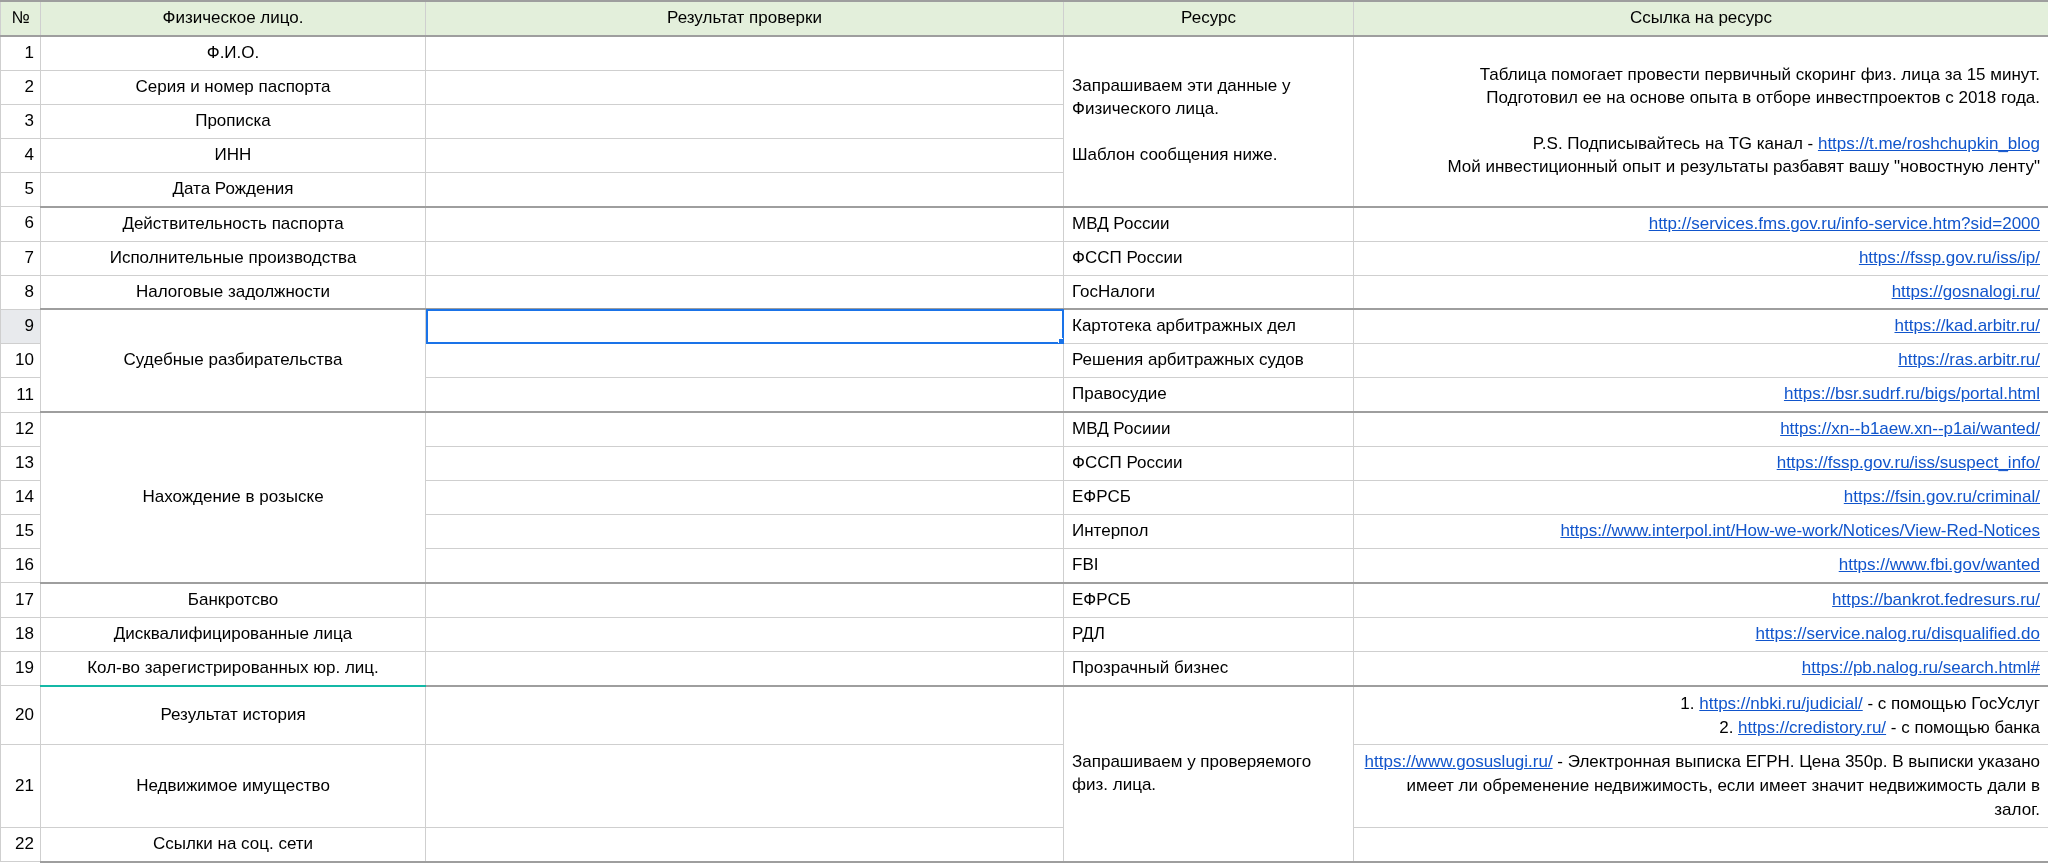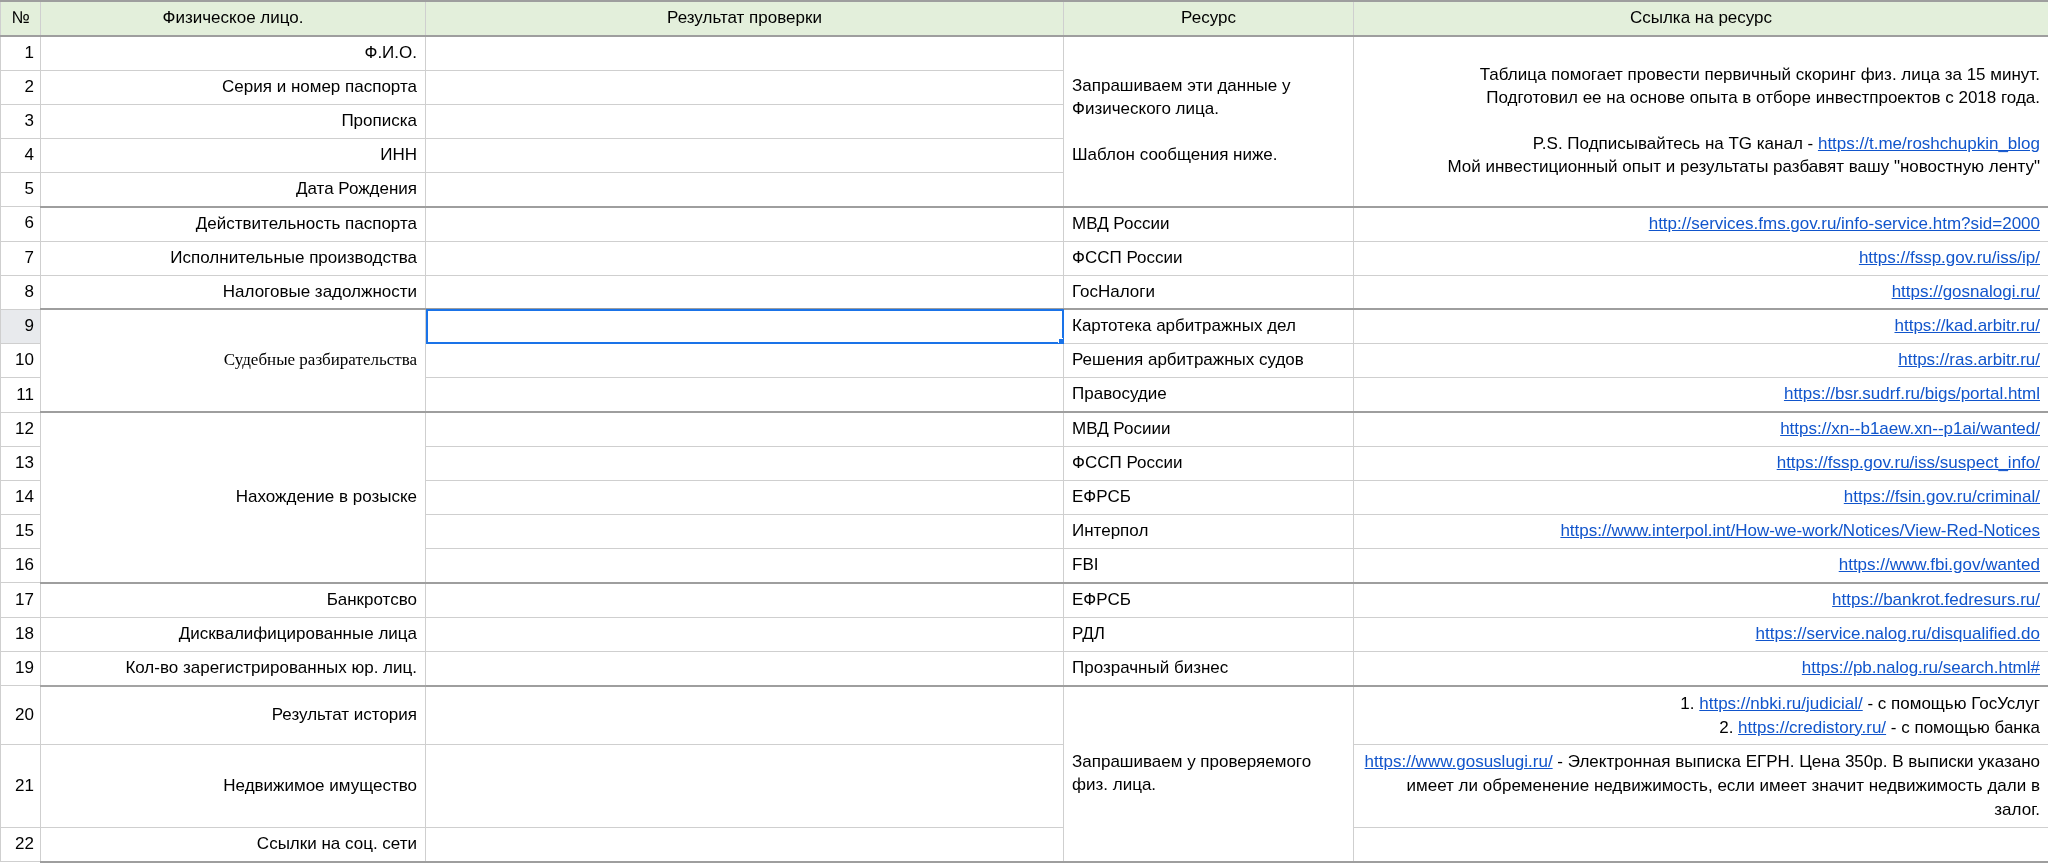--- a/index.html
+++ b/index.html
@@ -28,21 +28,21 @@
     overflow: hidden;
   }
   thead th {
     background: #e3efdb;
     font-weight: 400;
     text-align: center;
     border-top: 2px solid #9e9e9e;
     border-bottom: 2px solid #9e9e9e;
   }
   td.num { text-align: right; padding-right: 6px; }
-  td.phys { text-align: right; }
+  td.phys { text-align: center; }
   td.res  { text-align: left; }
   td.src  { text-align: left; }
   td.link { text-align: right; }
 
   tr.group-bottom > td { border-bottom: 2px solid #9e9e9e; }
   tr.group-bottom > td.num { border-bottom: 1px solid #cfcfcf; }
 
   .active-cell {
     outline: 2px solid #1a73e8;
     outline-offset: -2px;
@@ -145,21 +145,21 @@
     <tr class="group-bottom">
       <td class="num">8</td>
       <td class="phys" style="border-bottom:2px solid #9e9e9e;margin-top:36px;">Налоговые задолжности</td>
       <td class="res" style="border-bottom:2px solid #9e9e9e;"></td>
       <td class="src" style="border-bottom:2px solid #9e9e9e;">ГосНалоги</td>
       <td class="link" style="border-bottom:2px solid #9e9e9e;"><a href="#">https://gosnalogi.ru/</a></td>
     </tr>
 
     <tr>
       <td class="num row-selected">9</td>
-      <td class="phys" rowspan="3" style="border-bottom:2px solid #9e9e9e;font-family:Liberation Serif, serif;">Судебные разбирательства</td>
+      <td class="phys" rowspan="3" style="border-bottom:2px solid #9e9e9e;">Судебные разбирательства</td>
       <td class="res active-cell"></td>
       <td class="src">Картотека арбитражных дел</td>
       <td class="link"><a href="#">https://kad.arbitr.ru/</a></td>
     </tr>
 
     <tr>
       <td class="num">10</td>
       <td class="res"></td>
       <td class="src">Решения арбитражных судов</td>
       <td class="link"><a href="#">https://ras.arbitr.ru/</a></td>
@@ -219,21 +219,21 @@
     <tr>
       <td class="num">18</td>
       <td class="phys">Дисквалифицированные лица</td>
       <td class="res"></td>
       <td class="src">РДЛ</td>
       <td class="link"><a href="#">https://service.nalog.ru/disqualified.do</a></td>
     </tr>
 
     <tr class="group-bottom">
       <td class="num">19</td>
-      <td class="phys" style="border-bottom:2px solid #a3a3a3;border-radius:16px;">Кол-во зарегистрированных юр. лиц.</td>
+      <td class="phys" style="border-bottom:2px solid #14b8a6;border-radius:16px;">Кол-во зарегистрированных юр. лиц.</td>
       <td class="res" style="border-bottom:2px solid #9e9e9e;"></td>
       <td class="src" style="border-bottom:2px solid #9e9e9e;">Прозрачный бизнес</td>
       <td class="link" style="border-bottom:2px solid #9e9e9e;"><a href="#">https://pb.nalog.ru/search.html#</a></td>
     </tr>
 
     <tr>
       <td class="num">20</td>
       <td class="phys">Результат история</td>
       <td class="res"></td>
       <td class="src" rowspan="3" style="border-bottom:2px solid #9e9e9e;">Запрашиваем у проверяемого физ. лица.</td>

